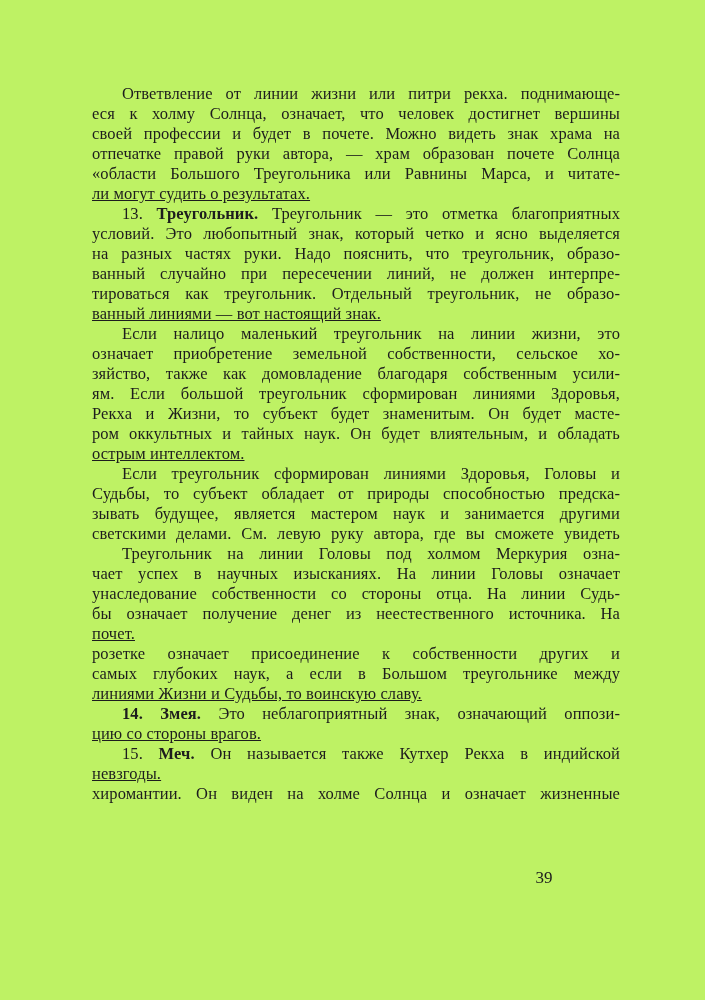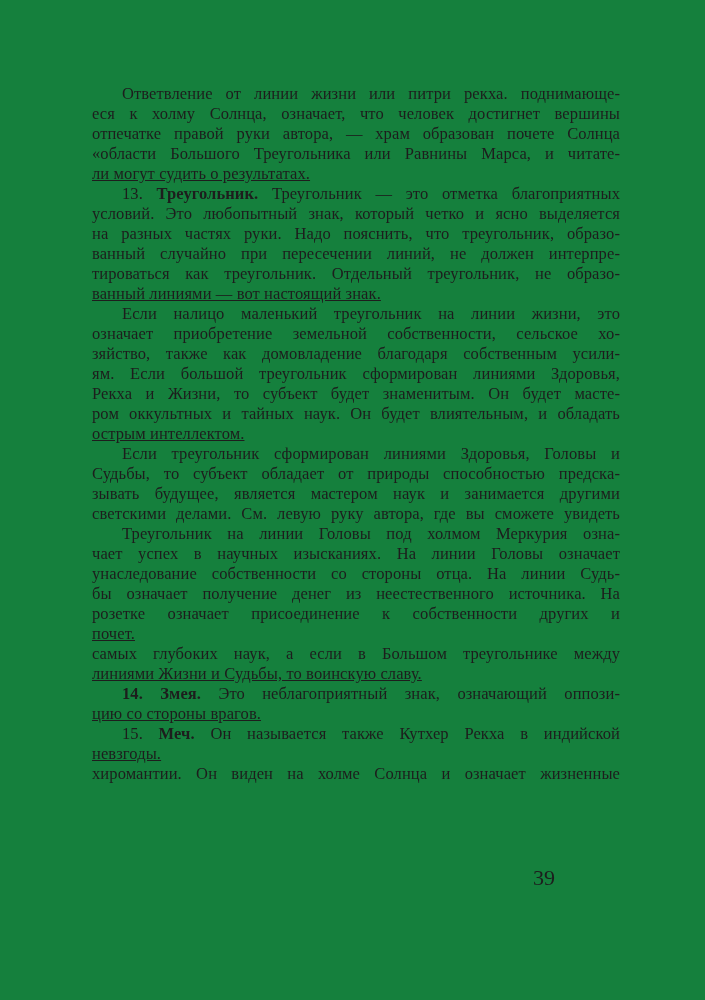--- a/index.html
+++ b/index.html
@@ -11,21 +11,21 @@
     height: 1000px;
     background: #ffffff;
     overflow: hidden;
     position: relative;
   }
   .book-page {
     position: absolute;
     left: 0; top: 0;
     width: 705px;
     height: 1000px;
-    background: #15803d;
+    background: #bef264;
     color: #1d1d1d;
     font-family: "Liberation Serif", "DejaVu Serif", serif;
   }
   .text-block {
     position: absolute;
     left: 92px;
     top: 84px;
     width: 528px;
     font-size: 16.5px;
     line-height: 20px;
@@ -50,35 +50,36 @@
     text-indent: 30px;
   }
   .line b {
     font-weight: bold;
   }
   .page-number {
     position: absolute;
     left: 524px;
     top: 866px;
     width: 40px;
-    font-size: 22px;
+    font-size: 17px;
     line-height: 24px;
     text-align: center;
     color: #1d1d1d;
     font-family: "Liberation Serif", "DejaVu Serif", serif;
   }
 </style>
 </head>
 <body>
 
 <div class="book-page">
   <div class="text-block">
       <div class="paragraph">
         <div class="line first">Ответвление от линии жизни или питри рекха. поднимающе-</div>
         <div class="line">еся к холму Солнца, означает, что человек достигнет вершины</div>
+        <div class="line">своей профессии и будет в почете. Можно видеть знак храма на</div>
         <div class="line">отпечатке правой руки автора, — храм образован почете Солнца</div>
         <div class="line">«области Большого Треугольника или Равнины Марса, и читате-</div>
         <div class="line last">ли могут судить о результатах.</div>
       </div>
       <div class="paragraph">
         <div class="line first">13. <b>Треугольник.</b> Треугольник — это отметка благоприятных</div>
         <div class="line">условий. Это любопытный знак, который четко и ясно выделяется</div>
         <div class="line">на разных частях руки. Надо пояснить, что треугольник, образо-</div>
         <div class="line">ванный случайно при пересечении линий, не должен интерпре-</div>
         <div class="line">тироваться как треугольник. Отдельный треугольник, не образо-</div>
@@ -97,22 +98,22 @@
         <div class="line first">Если треугольник сформирован линиями Здоровья, Головы и</div>
         <div class="line">Судьбы, то субъект обладает от природы способностью предска-</div>
         <div class="line">зывать будущее, является мастером наук и занимается другими</div>
         <div class="line">светскими делами. См. левую руку автора, где вы сможете увидеть</div>
       </div>
       <div class="paragraph">
         <div class="line first">Треугольник на линии Головы под холмом Меркурия озна-</div>
         <div class="line">чает успех в научных изысканиях. На линии Головы означает</div>
         <div class="line">унаследование собственности со стороны отца. На линии Судь-</div>
         <div class="line">бы означает получение денег из неестественного источника. На</div>
+        <div class="line last">почет.</div>
         <div class="line">розетке означает присоединение к собственности других и</div>
-        <div class="line last">почет.</div>
       </div>
       <div class="paragraph">
         <div class="line">самых глубоких наук, а если в Большом треугольнике между</div>
         <div class="line last">линиями Жизни и Судьбы, то воинскую славу.</div>
       </div>
       <div class="paragraph">
         <div class="line first"><b>14. Змея.</b> Это неблагоприятный знак, означающий оппози-</div>
         <div class="line last">цию со стороны врагов.</div>
       </div>
       <div class="paragraph">

